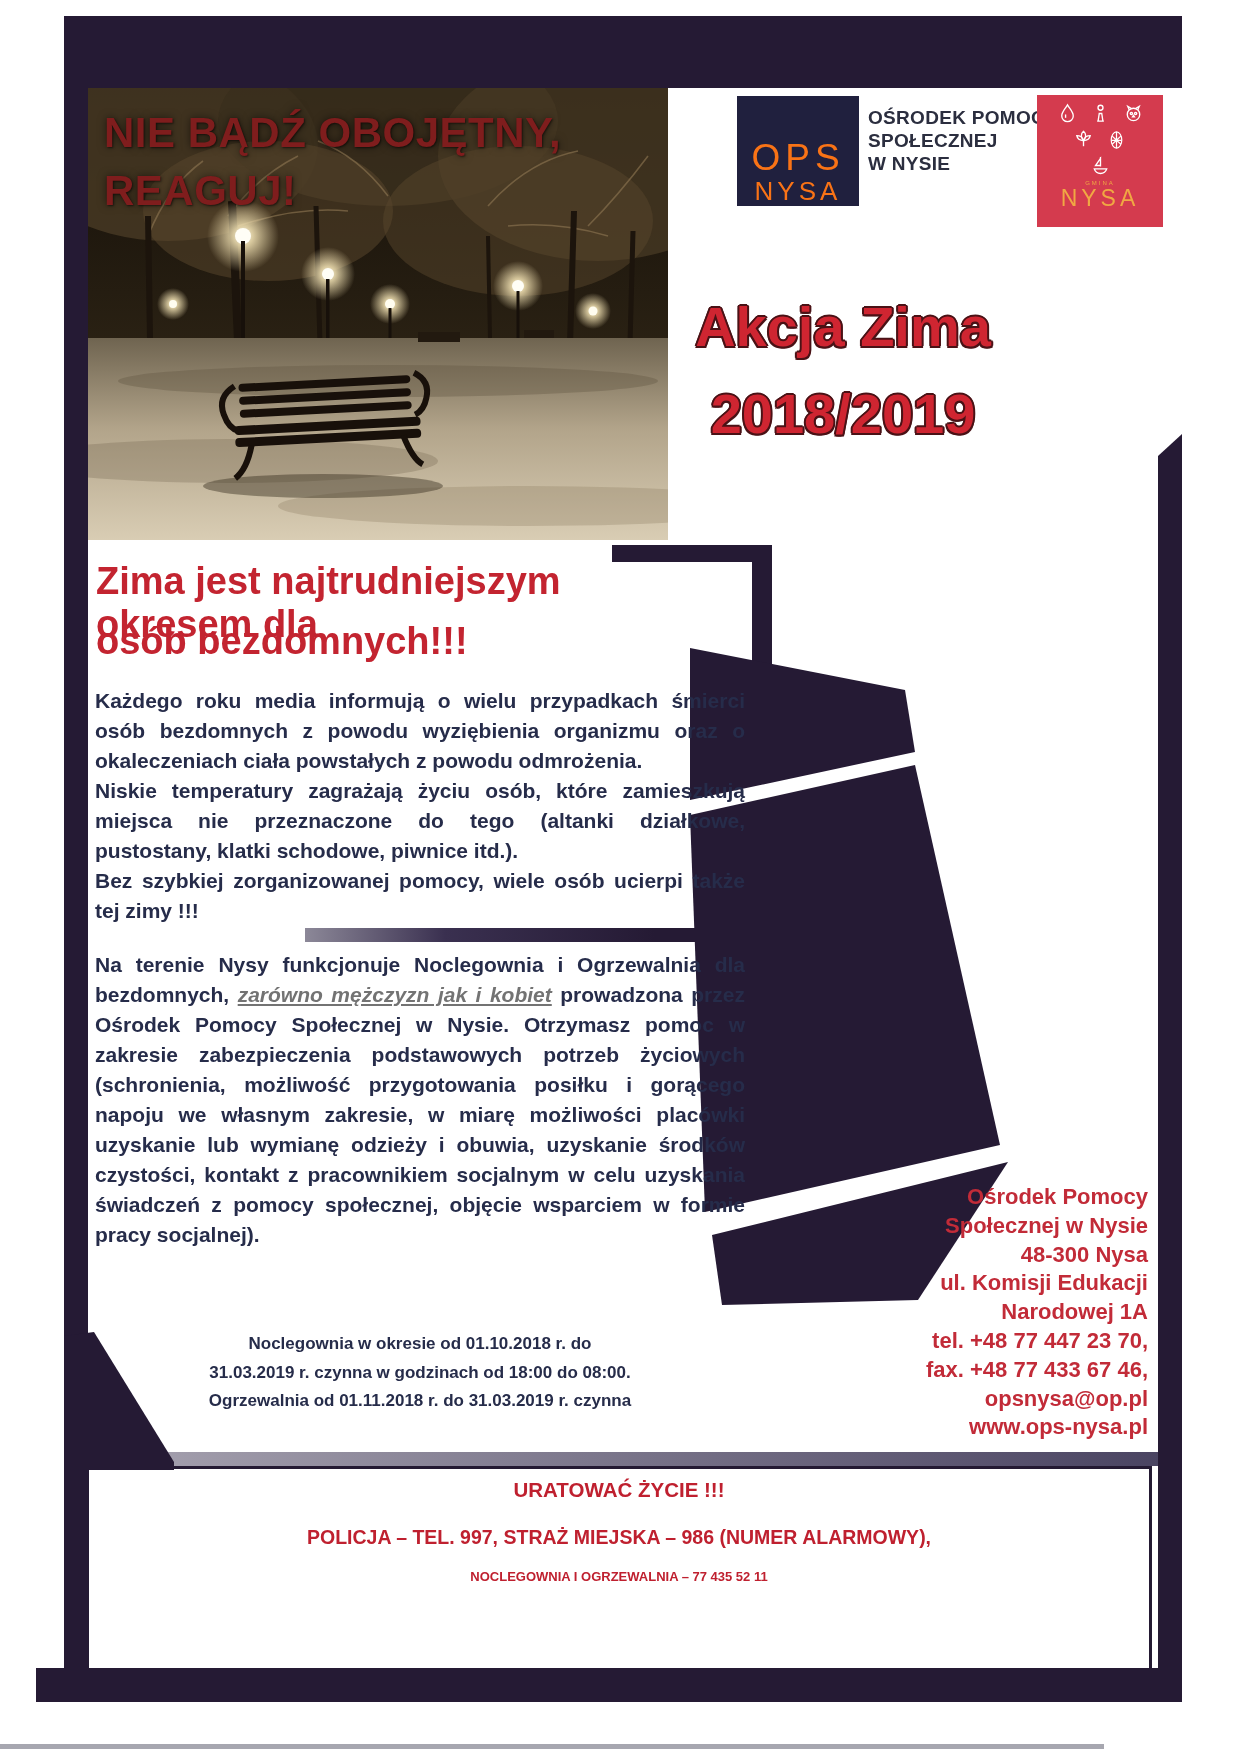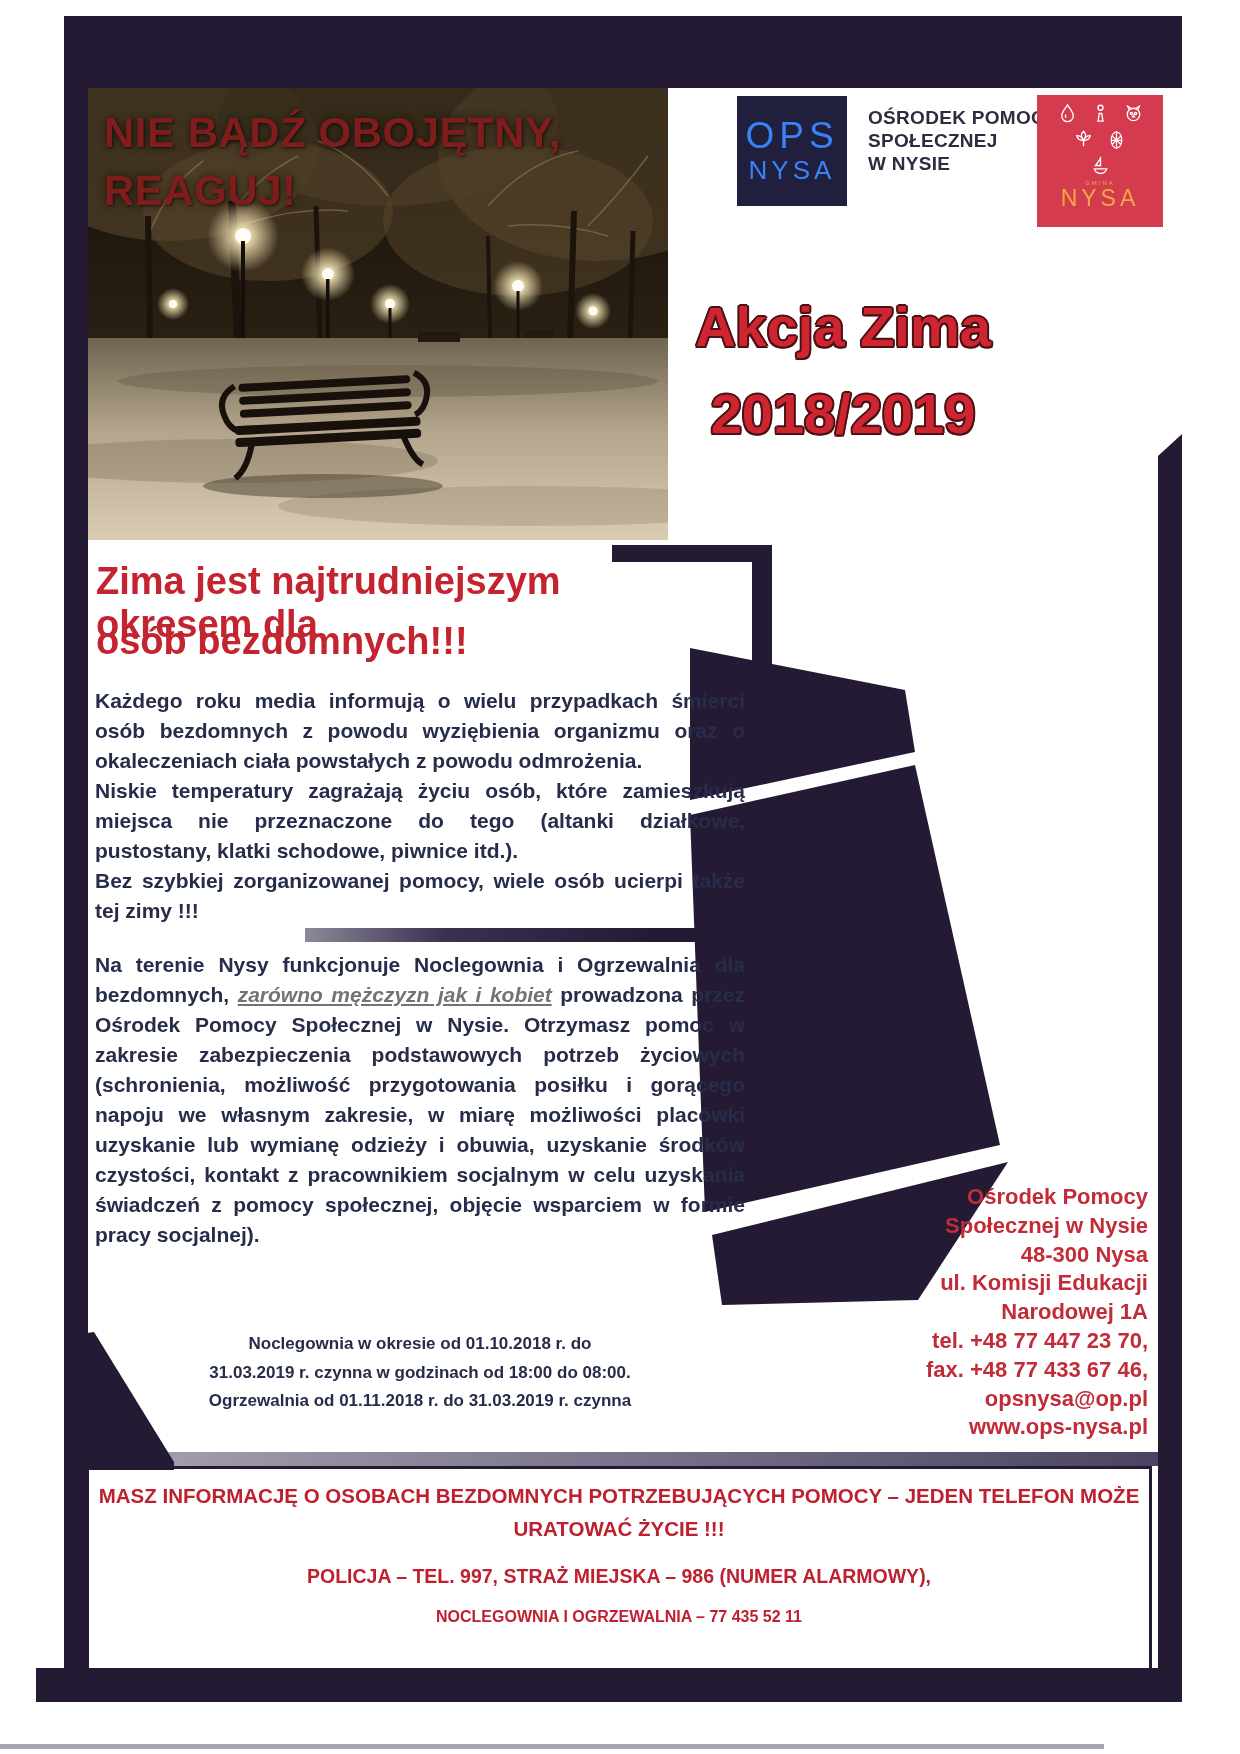--- a/index.html
+++ b/index.html
@@ -14,22 +14,22 @@
 
   
   .photo{left:88px;top:86px;width:580px;height:454px;z-index:2;overflow:hidden;background:#17110b;}
   .photo-overlay{
     left:104px;top:104px;z-index:4;color:#7f1d1d;font-weight:bold;font-size:42px;
     line-height:1.38;text-shadow:0 0 8px rgba(0,0,0,.55), 1px 1px 2px rgba(0,0,0,.5);
     letter-spacing:.5px;
   }
 
   
-  .ops-logo{left:737px;top:96px;width:110px;height:110px;background:#20203e;z-index:2;
-    display:flex;flex-direction:column;align-items:center;justify-content:center;color:#3b82f6;}
+  .ops-logo{left:737px;top:96px;width:122px;height:110px;background:#20203e;z-index:2;
+    display:flex;flex-direction:column;align-items:center;justify-content:flex-end;color:#f97316;}
   .ops-logo .l1{font-size:37px;letter-spacing:5px;line-height:1.05;}
   .ops-logo .l2{font-size:26px;letter-spacing:4px;line-height:1.1;}
   .org-name{left:868px;top:106px;z-index:2;color:#2b2e3f;font-size:19px;font-weight:bold;
     line-height:1.22;letter-spacing:.3px;}
   .gmina-logo{left:1037px;top:95px;width:126px;height:132px;background:#d43b4e;z-index:2;
     display:flex;flex-direction:column;align-items:center;padding-top:7px;box-sizing:border-box;}
   .gmina-row{display:flex;gap:10px;justify-content:center;}
   .gmina-row + .gmina-row{margin-top:3px;}
   .gmina-label{color:#f0a843;font-size:6px;letter-spacing:2px;margin-top:3px;}
   .gmina-name{color:#f0a843;font-size:23px;letter-spacing:4px;line-height:1;margin-top:1px;}
@@ -57,21 +57,21 @@
     font-weight:bold;font-size:22px;line-height:28.8px;}
 
   
   .banner-topbar{left:78px;top:1452px;width:1082px;height:14px;z-index:2;
     background:linear-gradient(90deg,#a9a5b2,#4a4462);}
   .banner-box{left:86px;top:1466px;width:1066px;height:212px;z-index:2;background:#fff;
     border:3px solid #241a33;box-sizing:border-box;text-align:center;color:#bf202f;font-weight:bold;}
   .banner-box .bl1{margin-top:15px;font-size:20.5px;}
   .banner-box .bl2{margin-top:9px;font-size:20.5px;}
   .banner-box .bl3{margin-top:24px;font-size:19.5px;}
-  .banner-box .bl4{margin-top:20px;font-size:16px;}
+  .banner-box .bl4{margin-top:20px;font-size:13px;}
   .scan-line{left:0;top:1744px;width:1104px;height:5px;background:#a7a7b0;z-index:1;}
 </style>
 </head>
 <body>
 
 <svg id="decor-svg" class="abs" viewBox="0 0 1240 1754" xmlns="http://www.w3.org/2000/svg">
   <g fill="#251a34">
     <rect x="64" y="16" width="1118" height="72"></rect>
     <rect x="64" y="16" width="24" height="1652"></rect>
     <path d="M1158,456 L1182,434 L1182,1668 L1158,1668 Z"></path>
@@ -252,19 +252,18 @@
   <div>ul. Komisji Edukacji</div>
   <div>Narodowej 1A</div>
   <div>tel. +48 77 447 23 70,</div>
   <div>fax. +48 77 433 67 46,</div>
   <div>opsnysa@op.pl</div>
   <div>www.ops-nysa.pl</div>
 </div>
 
 <div class="abs banner-topbar"></div>
 <div class="abs banner-box">
-  <div class="bl1">MASZ INFORMACJĘ O OSOBACH BEZDOMNYCH POTRZEBUJĄCYCH POMOCY – JEDEN TELEFON MOŻE</div>
   <div class="bl2">URATOWAĆ  ŻYCIE !!!</div>
   <div class="bl3">POLICJA – TEL. 997,  STRAŻ MIEJSKA – 986  (NUMER ALARMOWY),</div>
   <div class="bl4">NOCLEGOWNIA I OGRZEWALNIA  – 77 435 52 11</div>
 </div>
 
 <div class="abs scan-line"></div>
 
 </body></html>

